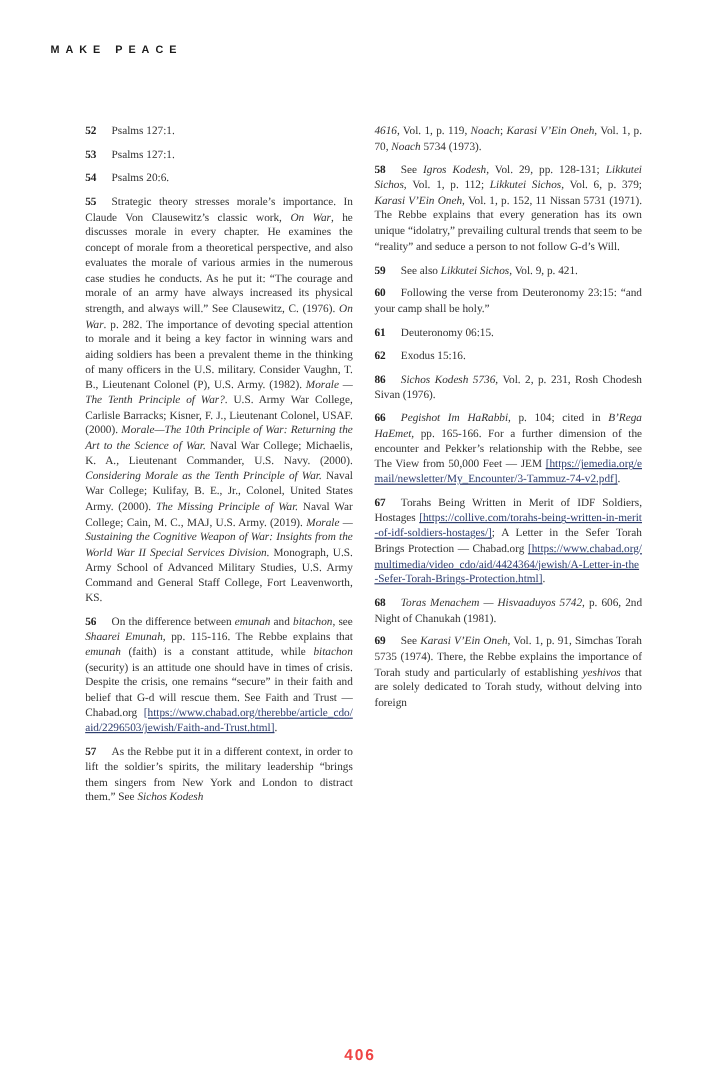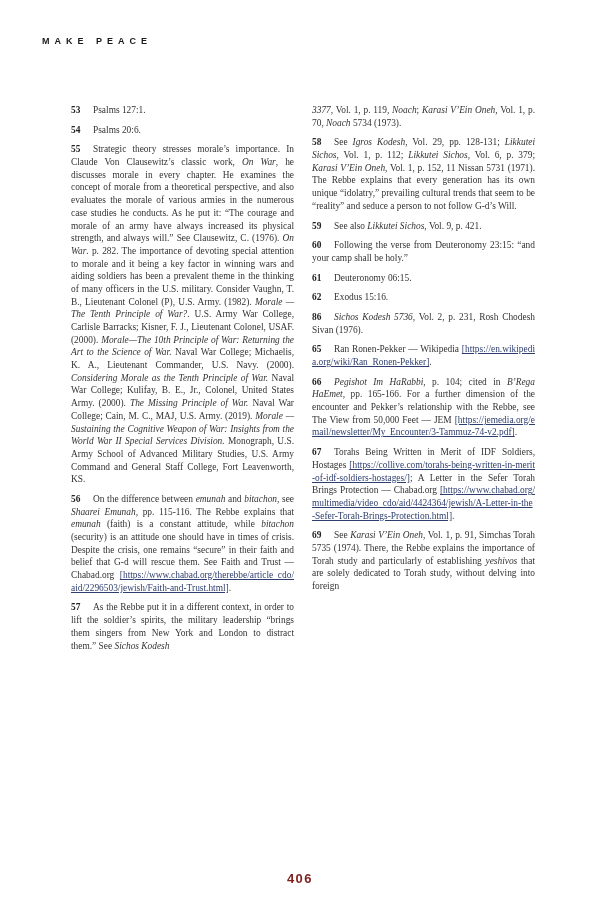--- a/index.html
+++ b/index.html
@@ -55,46 +55,47 @@
   .page-num {
     position: absolute;
     bottom: 14px;
     left: 0;
     right: 0;
     text-align: center;
     font-family: "Liberation Sans", sans-serif;
     font-size: 13px;
     font-weight: 700;
     letter-spacing: 1.5px;
-    color: #7f1d1d;
+    color: #ef4444;
   }
 </style>
 </head>
 <body>
 
 <div class="page">
   <div class="running-head">MAKE PEACE</div>
 
   <div class="content">
     <div class="col">
+        <div class="note"><span class="num">52</span><span>Psalms 127:1.</span></div>
         <div class="note"><span class="num">53</span><span>Psalms 127:1.</span></div>
         <div class="note"><span class="num">54</span><span>Psalms 20:6.</span></div>
         <div class="note"><span class="num">55</span><span>Strategic theory stresses morale’s importance. In Claude Von Clausewitz’s classic work, </span><em>On War</em><span>, he discusses morale in every chapter. He examines the concept of morale from a theoretical perspective, and also evaluates the morale of various armies in the numerous case studies he conducts. As he put it: “The courage and morale of an army have always increased its physical strength, and always will.” See Clausewitz, C. (1976). </span><em>On War</em><span>. p. 282. The importance of devoting special attention to morale and it being a key factor in winning wars and aiding soldiers has been a prevalent theme in the thinking of many officers in the U.S. military. Consider Vaughn, T. B., Lieutenant Colonel (P), U.S. Army. (1982). </span><em>Morale — The Tenth Principle of War?</em><span>. U.S. Army War College, Carlisle Barracks; Kisner, F. J., Lieutenant Colonel, USAF. (2000). </span><em>Morale—The 10th Principle of War: Returning the Art to the Science of War.</em><span> Naval War College; Michaelis, K. A., Lieutenant Commander, U.S. Navy. (2000). </span><em>Considering Morale as the Tenth Principle of War.</em><span> Naval War College; Kulifay, B. E., Jr., Colonel, United States Army. (2000). </span><em>The Missing Principle of War.</em><span> Naval War College; Cain, M. C., MAJ, U.S. Army. (2019). </span><em>Morale — Sustaining the Cognitive Weapon of War: Insights from the World War II Special Services Division.</em><span> Monograph, U.S. Army School of Advanced Military Studies, U.S. Army Command and General Staff College, Fort Leavenworth, KS.</span></div>
         <div class="note"><span class="num">56</span><span>On the difference between </span><em>emunah</em><span> and </span><em>bitachon</em><span>, see </span><em>Shaarei Emunah</em><span>, pp. 115-116. The Rebbe explains that </span><em>emunah</em><span> (faith) is a constant attitude, while </span><em>bitachon</em><span> (security) is an attitude one should have in times of crisis. Despite the crisis, one remains “secure” in their faith and belief that G-d will rescue them. See Faith and Trust — Chabad.org </span><a class="lnk" href="#" style="color: rgb(46, 62, 110);">[https://www.chabad.org/therebbe/article_cdo/aid/2296503/jewish/Faith-and-Trust.html]</a><span>.</span></div>
         <div class="note"><span class="num">57</span><span>As the Rebbe put it in a different context, in order to lift the soldier’s spirits, the military leadership “brings them singers from New York and London to distract them.” See </span><em>Sichos Kodesh</em></div>
       </div>
     <div class="col">
-        <div class="note"><em>3377</em><span>, Vol. 1, p. 119, </span><em>Noach</em><span>; </span><em>Karasi V’Ein Oneh</em><span>, Vol. 1, p. 70, </span><em>Noach</em><span> 5734 (1973).</span></div>
+        <div class="note"><em>4616</em><span>, Vol. 1, p. 119, </span><em>Noach</em><span>; </span><em>Karasi V’Ein Oneh</em><span>, Vol. 1, p. 70, </span><em>Noach</em><span> 5734 (1973).</span></div>
         <div class="note"><span class="num">58</span><span>See </span><em>Igros Kodesh</em><span>, Vol. 29, pp. 128-131; </span><em>Likkutei Sichos</em><span>, Vol. 1, p. 112; </span><em>Likkutei Sichos</em><span>, Vol. 6, p. 379; </span><em>Karasi V’Ein Oneh</em><span>, Vol. 1, p. 152, 11 Nissan 5731 (1971). The Rebbe explains that every generation has its own unique “idolatry,” prevailing cultural trends that seem to be “reality” and seduce a person to not follow G-d’s Will.</span></div>
         <div class="note"><span class="num">59</span><span>See also </span><em>Likkutei Sichos</em><span>, Vol. 9, p. 421.</span></div>
         <div class="note"><span class="num">60</span><span>Following the verse from Deuteronomy 23:15: “and your camp shall be holy.”</span></div>
         <div class="note"><span class="num">61</span><span>Deuteronomy 06:15.</span></div>
         <div class="note"><span class="num">62</span><span>Exodus 15:16.</span></div>
         <div class="note"><span class="num">86</span><em>Sichos Kodesh 5736</em><span>, Vol. 2, p. 231, Rosh Chodesh Sivan (1976).</span></div>
-        <div class="note"><span class="num">65</span><span>Ran Ronen-Pekker — Wikipedia </span><a class="lnk" href="#" style="color: rgb(46, 62, 110);">[https://en.wikipedia.org/wiki/Ran_Ronen-Pekker]</a><span>.</span></div>
         <div class="note"><span class="num">66</span><em>Pegishot Im HaRabbi</em><span>, p. 104; cited in </span><em>B’Rega HaEmet</em><span>, pp. 165-166. For a further dimension of the encounter and Pekker’s relationship with the Rebbe, see The View from 50,000 Feet — JEM </span><a class="lnk" href="#" style="color: rgb(46, 62, 110);">[https://jemedia.org/email/newsletter/My_Encounter/3-Tammuz-74-v2.pdf]</a><span>.</span></div>
         <div class="note"><span class="num">67</span><span>Torahs Being Written in Merit of IDF Soldiers, Hostages </span><a class="lnk" href="#" style="color: rgb(46, 62, 110);">[https://collive.com/torahs-being-written-in-merit-of-idf-soldiers-hostages/]</a><span>; A Letter in the Sefer Torah Brings Protection — Chabad.org </span><a class="lnk" href="#" style="color: rgb(46, 62, 110);">[https://www.chabad.org/multimedia/video_cdo/aid/4424364/jewish/A-Letter-in-the-Sefer-Torah-Brings-Protection.html]</a><span>.</span></div>
+        <div class="note"><span class="num">68</span><em>Toras Menachem — Hisvaaduyos 5742</em><span>, p. 606, 2nd Night of Chanukah (1981).</span></div>
         <div class="note"><span class="num">69</span><span>See </span><em>Karasi V’Ein Oneh</em><span>, Vol. 1, p. 91, Simchas Torah 5735 (1974). There, the Rebbe explains the importance of Torah study and particularly of establishing </span><em>yeshivos</em><span> that are solely dedicated to Torah study, without delving into foreign</span></div>
       </div>
   </div>
 
   <div class="page-num">406</div>
 </div>
 
 </body></html>

